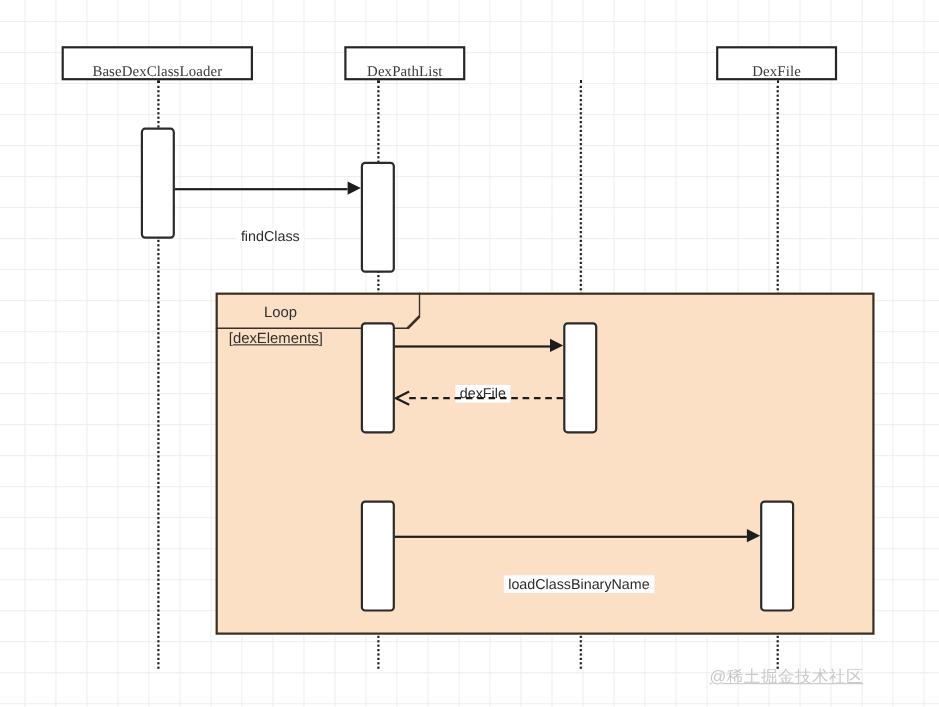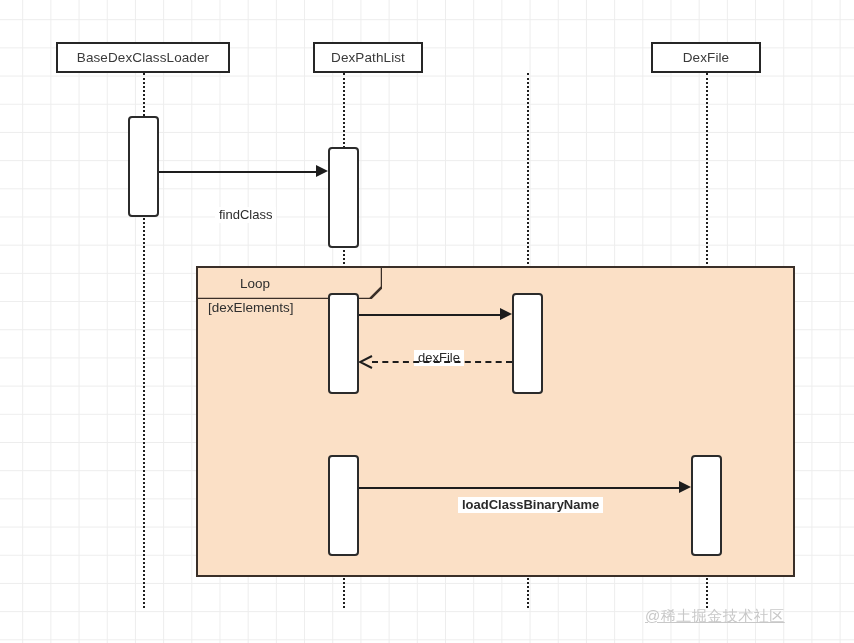--- a/index.html
+++ b/index.html
@@ -27,25 +27,26 @@
   
   .participant {
     position: absolute;
     box-sizing: border-box;
     border: 2px solid #262626;
     background: #ffffff;
     color: #3a3a3a;
     font-size: 13.5px;
     line-height: 1;
     display: flex;
-    align-items: center;
+    align-items: flex-end;
     justify-content: center;
     text-align: center;
     white-space: nowrap;
     letter-spacing: 0.1px;
+    font-family: Liberation Serif, serif;
   }
 
   
   .lifeline {
     position: absolute;
     width: 0;
     border-left: 2px dotted #1f1f1f;
   }
 
   
@@ -80,20 +81,21 @@
     white-space: nowrap;
     line-height: 1;
     margin-left: 32px;
   }
   .fragment-guard {
     position: absolute;
     font-size: 13.5px;
     color: #2f2f2f;
     white-space: nowrap;
     line-height: 1;
+    text-decoration: underline;
   }
 
   
   .msg-line {
     position: absolute;
     height: 0;
     border-top: 2px solid #1d1d1d;
   }
   .msg-line.dashed {
     border-top: 2px dashed #1d1d1d;
@@ -188,17 +190,17 @@
   <div class="arrow-head-right" style="left:500px; top:308px;"></div>
   <div class="msg-label" style="left:414px; top:306px;">dexFile</div>
 
   <div class="msg-line dashed" style="left:372px; top:361px; width:140px;"></div>
   <svg class="arrow-head-open-left" style="left:359px; top:355px;" viewBox="0 0 14 14">
     <path d="M 13 1 L 1 7 L 13 13" fill="none" stroke="#1d1d1d" stroke-width="2"></path>
   </svg>
 
   <div class="msg-line" style="left:359px; top:487px; width:320px;"></div>
   <div class="arrow-head-right" style="left:679px; top:481px;"></div>
-  <div class="msg-label" style="left:458px; top:453px;font-weight:bold;">loadClassBinaryName</div>
+  <div class="msg-label" style="left:458px; top:479px;">loadClassBinaryName</div>
 
   <div class="watermark" style="left:645px; top:608px;text-decoration:underline;">@稀土掘金技术社区</div>
 
 </div>
 
 </body></html>

